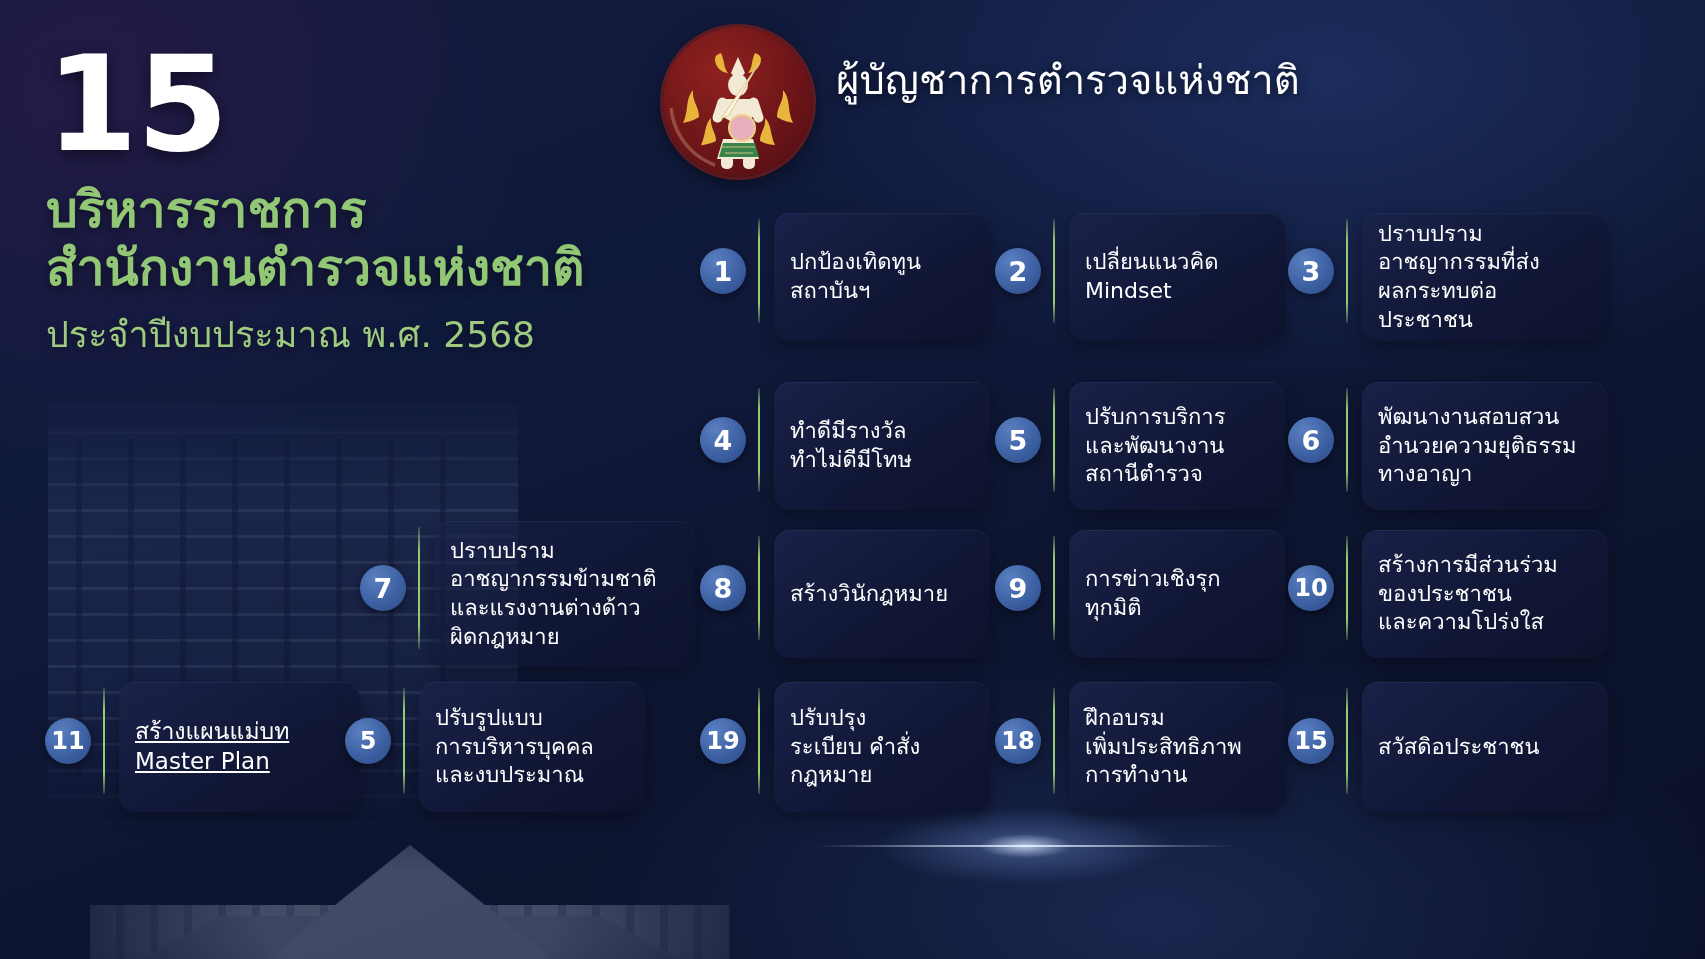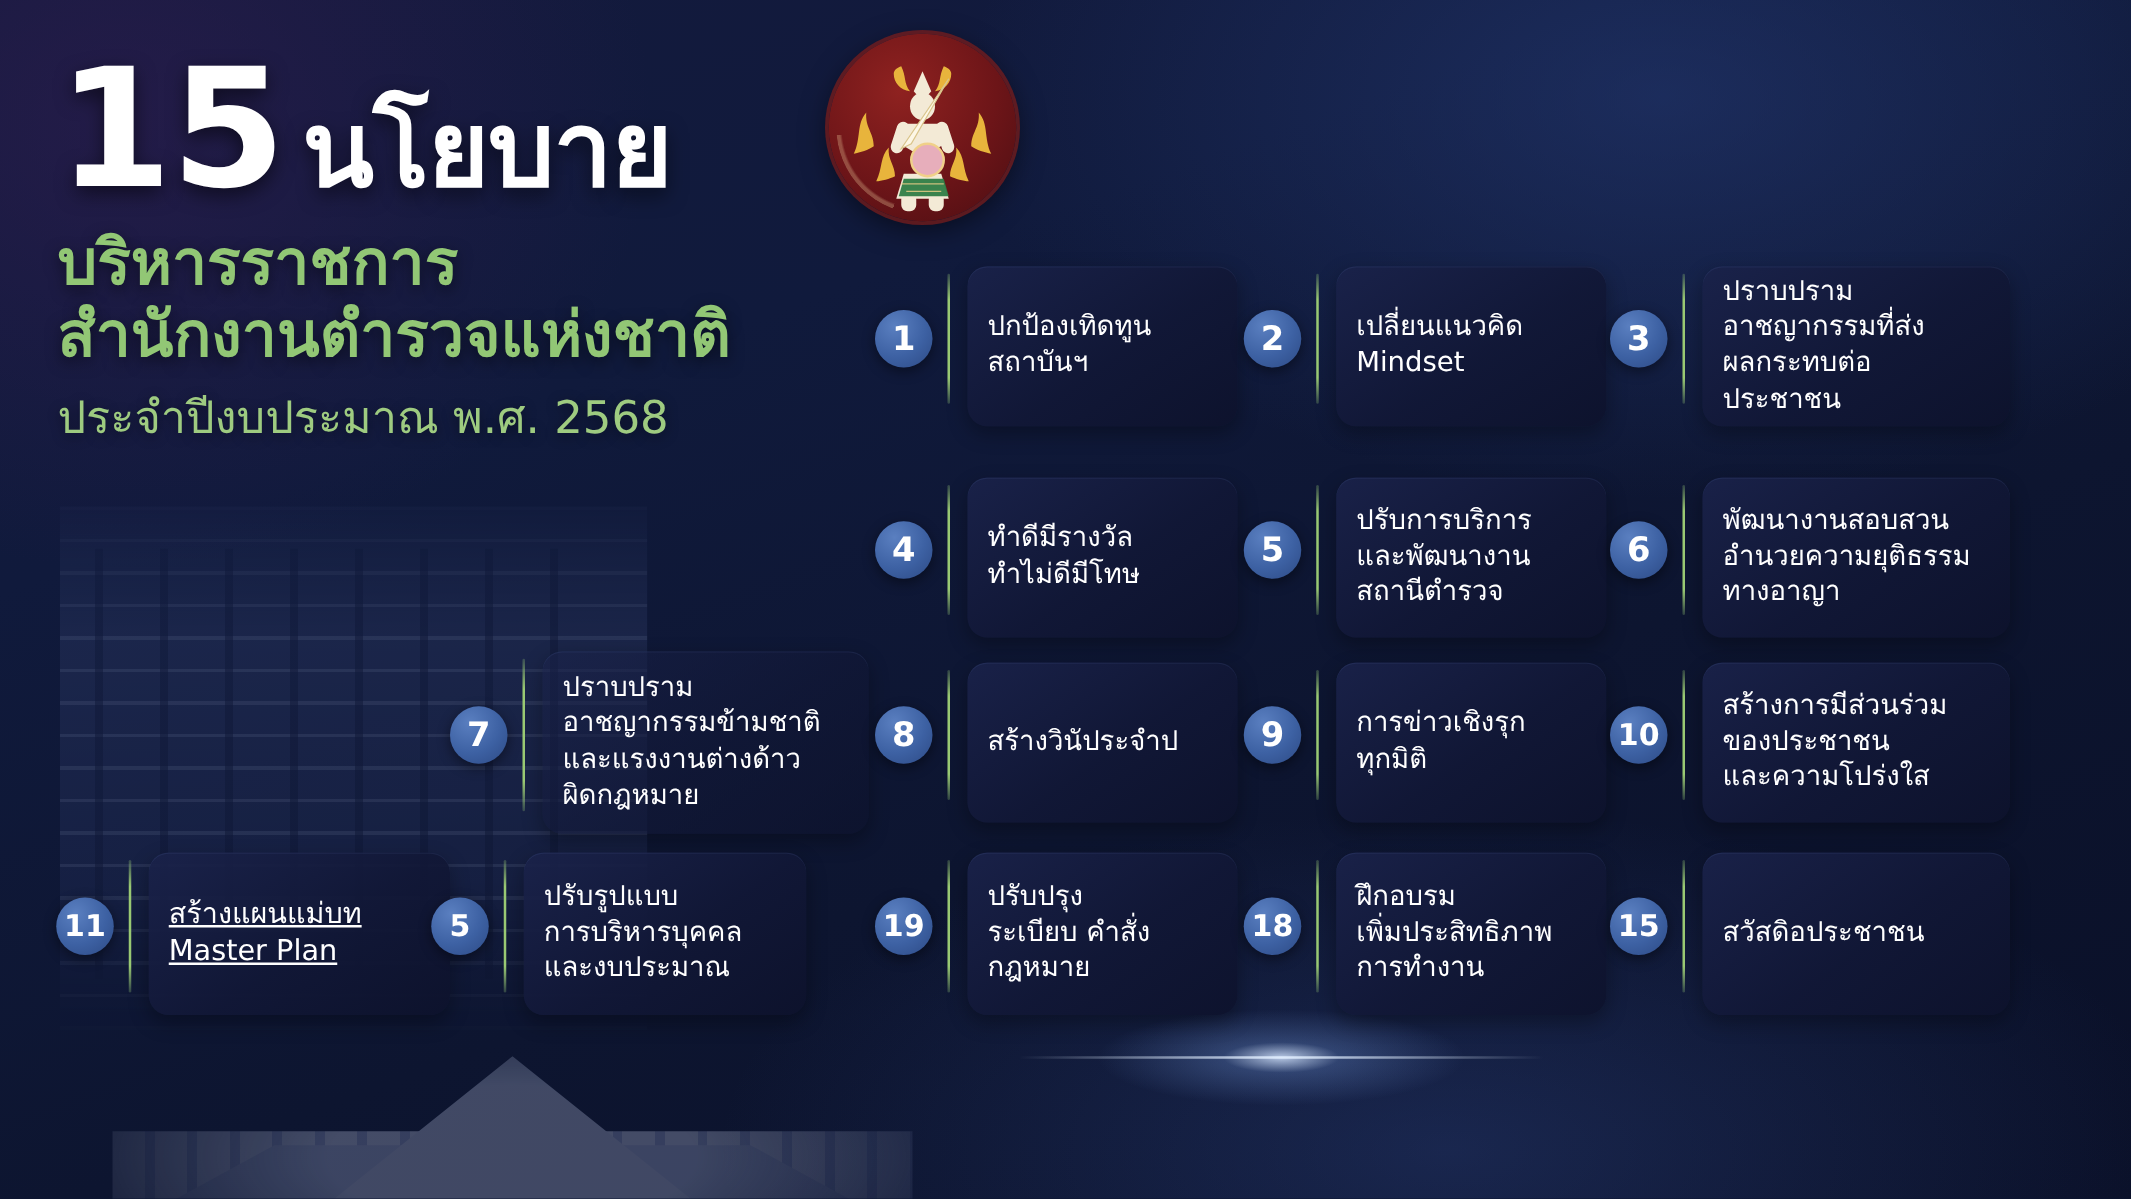--- a/index.html
+++ b/index.html
@@ -149,21 +149,20 @@
     <div class="roof"></div>
   </div>
 
   <div id="glow-bottom">
     <div class="ray"></div>
   </div>
 
   <div id="headline">
     <div class="big15">
       <span class="num">15</span>
-      <span class="word">นโยบาย</span>
     </div>
     <div class="green-line sub1">บริหารราชการ</div>
     <div class="green-line">สำนักงานตำรวจแห่งชาติ</div>
     <div class="year">ประจำปีงบประมาณ พ.ศ. 2568</div>
   </div>
 
   <div id="seal">
     <div class="rimtext"></div>
     <svg width="150" height="150" viewBox="0 0 150 150" aria-hidden="true">
       <g fill="#e8b43c">
@@ -189,20 +188,21 @@
       <g fill="#2f7d46" opacity=".95">
         <path d="M60 116h32l4 14H56z"></path>
       </g>
       <g stroke="#f0d089" stroke-width="1" opacity=".8">
         <path d="M58 120l34 0M62 126l28 0"></path>
       </g>
     </svg>
   </div>
 
   <div id="officer">
+    <div class="l2">ผู้บัญชาการตำรวจแห่งชาติ</div>
   </div>
 
   <div class="item" style="left:700px;top:219px;width:290px;height:104px;">
     <div class="badge">1</div>
     <div class="divider" style="height:104px"></div>
     <div class="card" style="height:104px">
       <div class="txt">ปกป้องเทิดทูน<br>สถาบันฯ</div>
     </div>
   </div>
 
@@ -251,21 +251,21 @@
     <div class="divider" style="height:122px"></div>
     <div class="card" style="height:122px;background:linear-gradient(145deg, rgba(26,34,74,.55) 0%, rgba(17,23,54,.60) 55%, rgba(13,18,44,.62) 100%);">
       <div class="txt">ปราบปราม<br>อาชญากรรมข้ามชาติ<br>และแรงงานต่างด้าว<br>ผิดกฎหมาย</div>
     </div>
   </div>
 
   <div class="item" style="left:700px;top:536px;width:290px;height:104px;">
     <div class="badge">8</div>
     <div class="divider" style="height:104px"></div>
     <div class="card" style="height:104px">
-      <div class="txt">สร้างวินัประจำป</div>
+      <div class="txt">สร้างวินักฎหมาย</div>
     </div>
   </div>
 
   <div class="item" style="left:995px;top:536px;width:290px;height:104px;">
     <div class="badge">9</div>
     <div class="divider" style="height:104px"></div>
     <div class="card" style="height:104px">
       <div class="txt">การข่าวเชิงรุก<br>ทุกมิติ</div>
     </div>
   </div>

